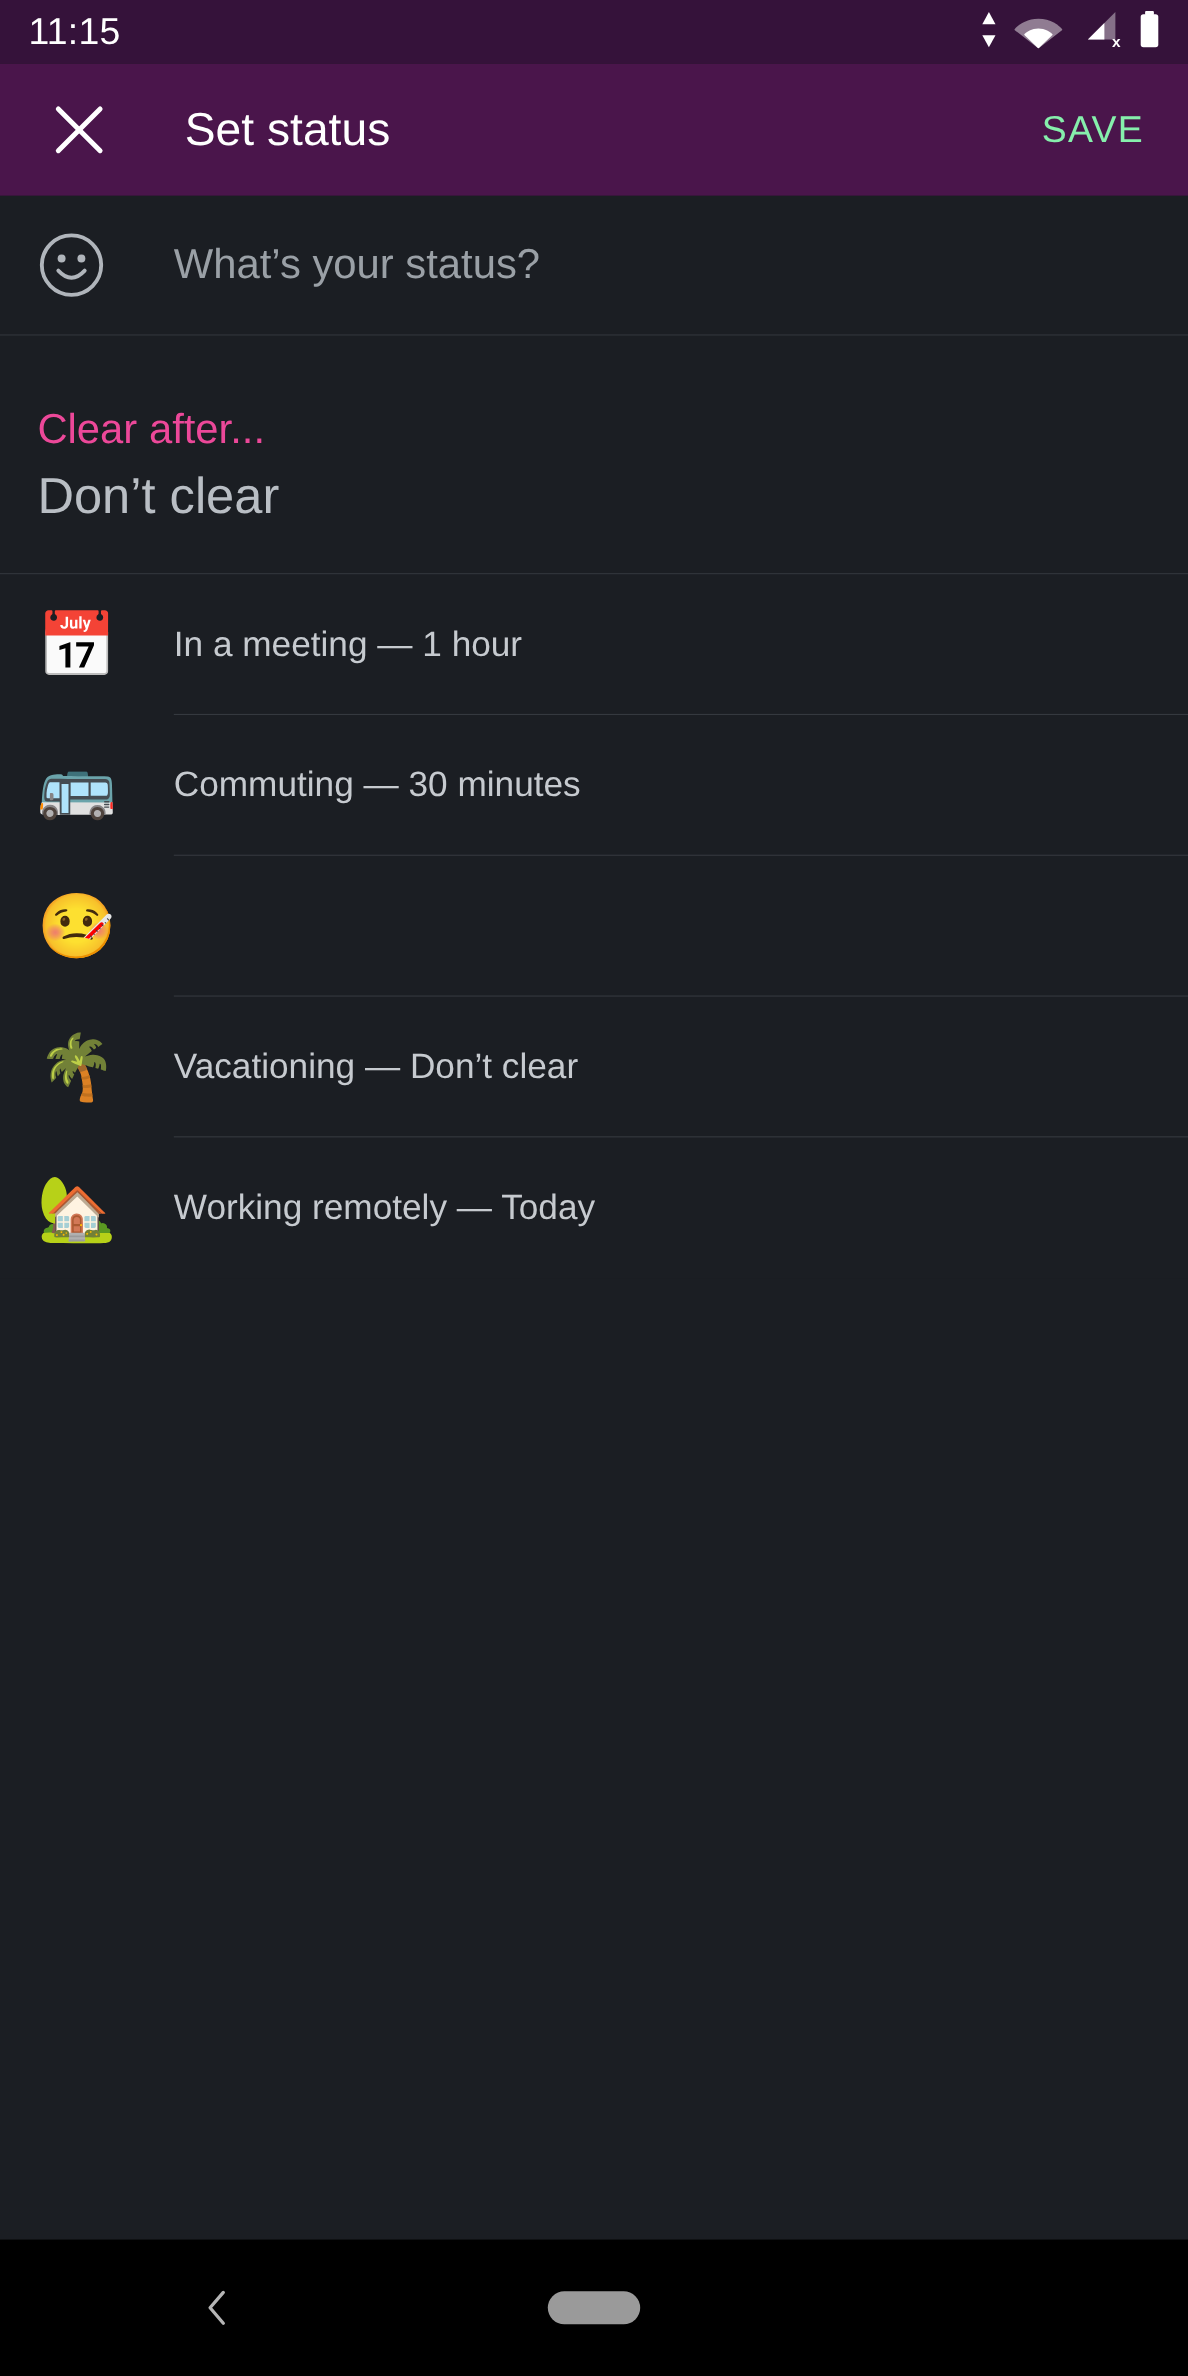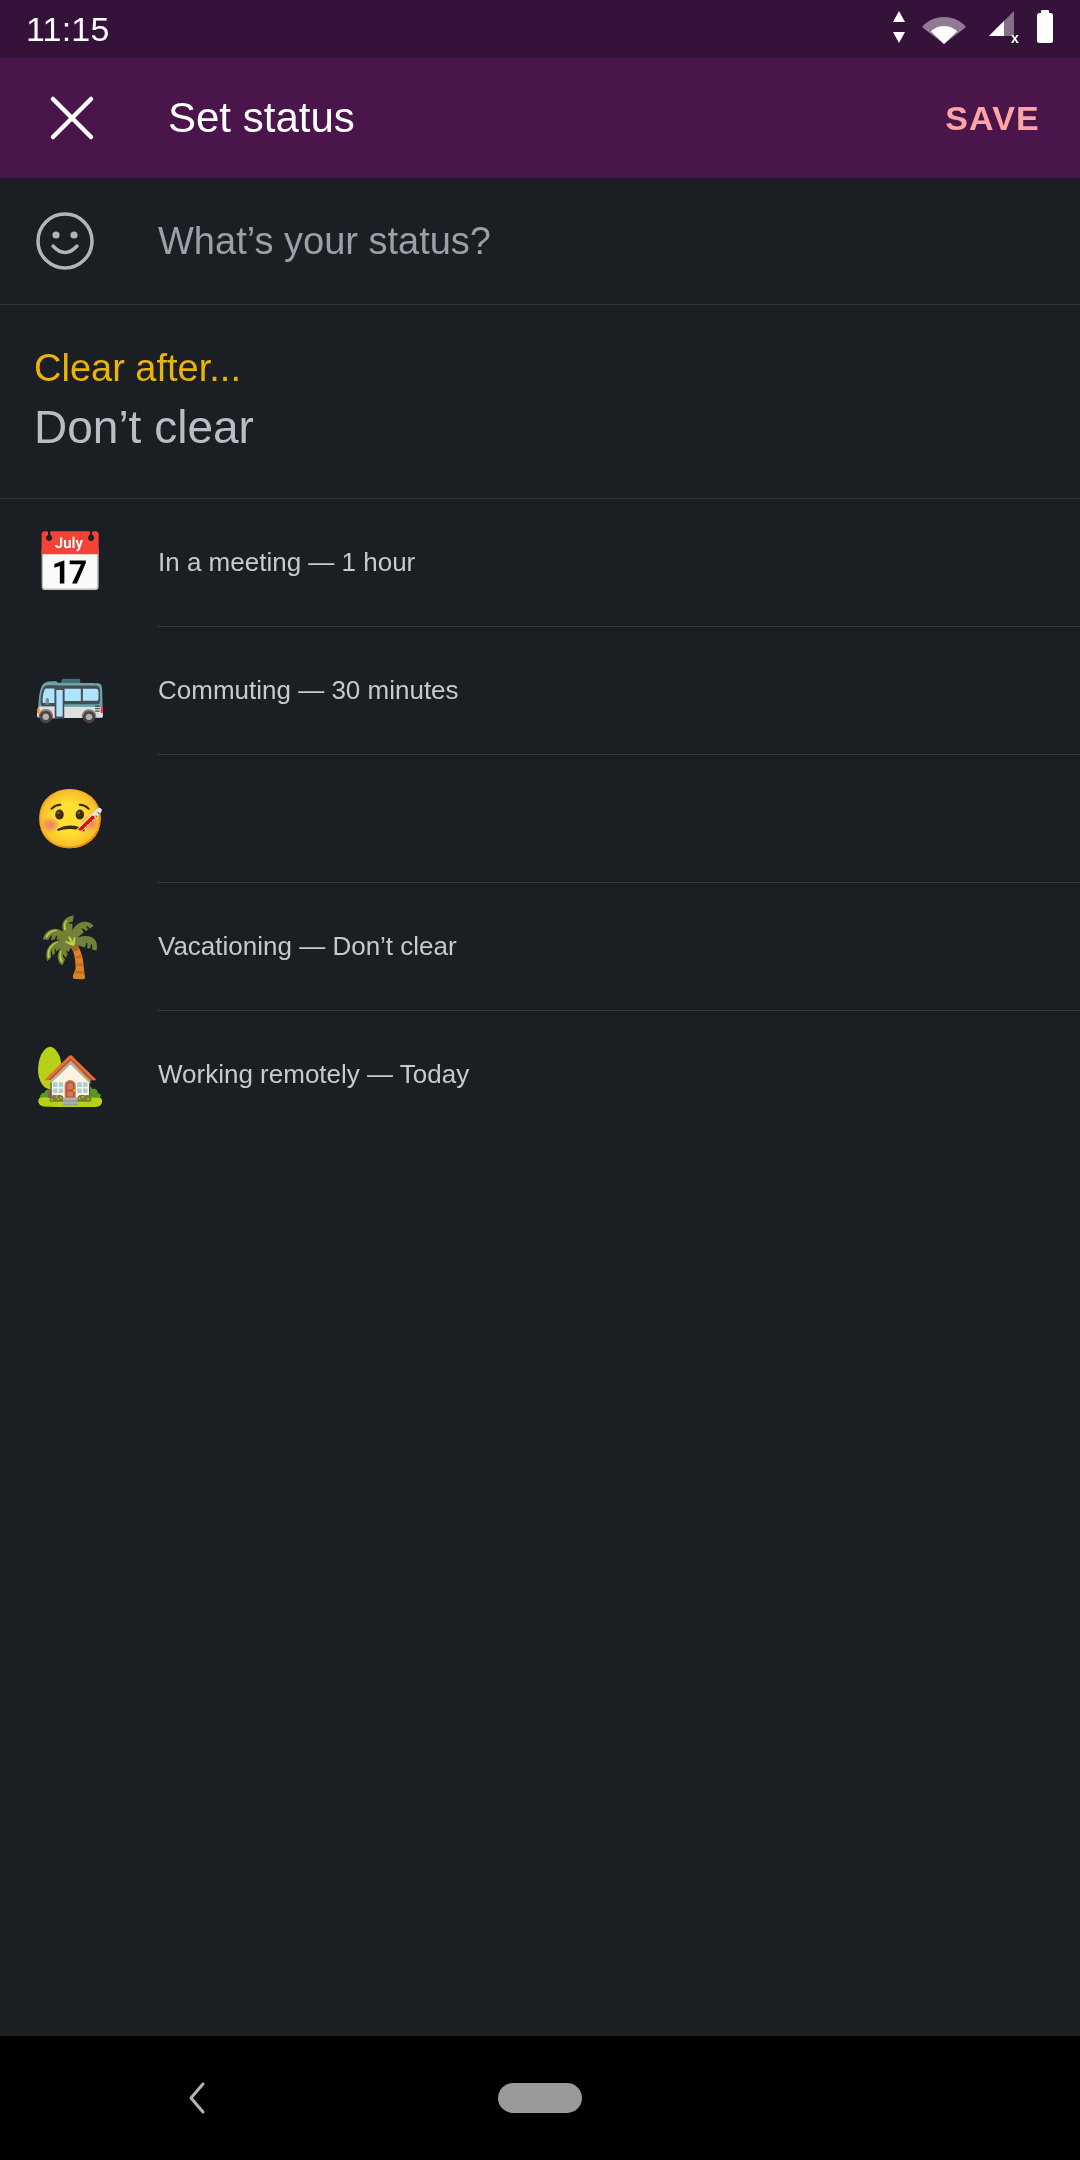--- a/index.html
+++ b/index.html
@@ -53,26 +53,25 @@
   }
   .appbar-title {
     color:#ffffff;
     font-size:42px;
     font-weight:400;
     margin-left:58px;
     white-space:nowrap;
   }
   .save-btn {
     margin-left:auto;
-    color:#fca5a5;
+    color:#86efac;
     font-size:34px;
     letter-spacing:1.2px;
     padding:14px 6px;
     white-space:nowrap;
-    font-weight:bold;
   }
 
   
   .content {
     flex:1 1 auto;
     background:#1b1e23;
     display:flex; flex-direction:column;
     overflow:hidden;
   }
 
@@ -105,23 +104,24 @@
     padding:0;
   }
   .status-input::placeholder { color:#9aa0a6; opacity:1; }
 
   
   .clear-block {
     padding:38px 0 40px 34px;
     flex:0 0 auto;
   }
   .clear-label {
-    color:#eab308;
+    color:#ec4899;
     font-size:38px;
     line-height:1.32;
+    margin-top:23px;
   }
   .clear-value {
     color:#b9bec4;
     font-size:46px;
     line-height:1.32;
     margin-top:4px;
   }
 
   
   .preset-list { flex:0 0 auto; }
@@ -131,21 +131,21 @@
     padding-left:34px;
     position:relative;
   }
   .preset-emoji {
     width:124px;
     flex:0 0 auto;
     display:flex; align-items:center; justify-content:flex-start;
   }
   .preset-label {
     color:#c6cacf;
-    font-size:26px;
+    font-size:32px;
     white-space:nowrap;
   }
   .item-sep {
     position:absolute;
     left:158px; right:0; bottom:0;
     height:1px;
     background:#35393f;
   }
 
   .filler { flex:1 1 auto; background:#1b1e23; }

